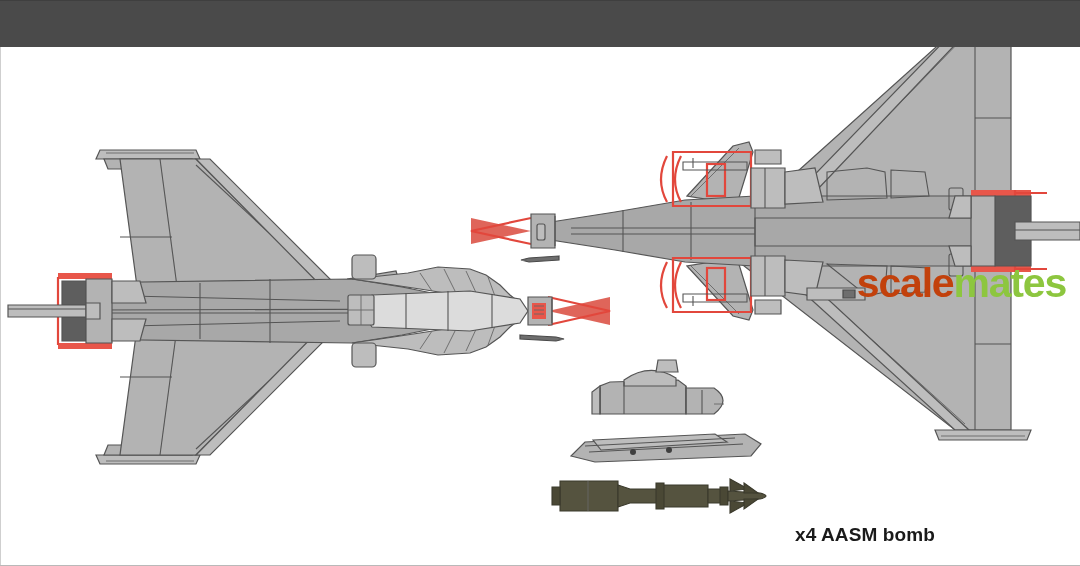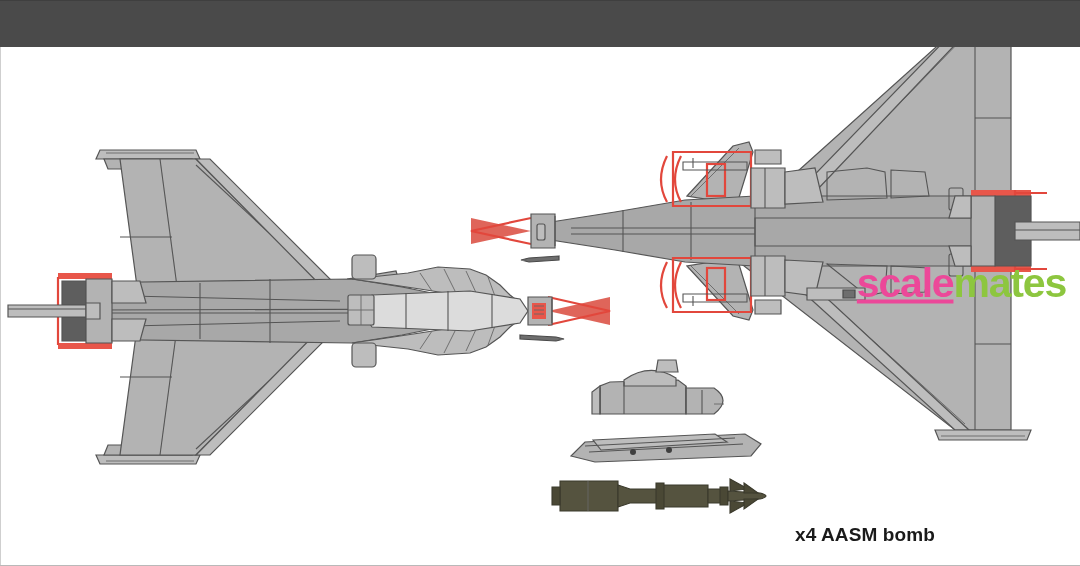--- a/index.html
+++ b/index.html
@@ -33,21 +33,21 @@
     top:50%;
     transform:translateY(-50%);
     font-size:41px;
     font-weight:bold;
     letter-spacing:-1.2px;
     line-height:1;
     white-space:nowrap;
     z-index:41;
     user-select:none;
   }
-  #watermark .wm-a{color:#ec4899;text-decoration:underline;}
+  #watermark .wm-a{color:#c2410c;}
   #watermark .wm-b{color:#8dc63f;text-align:right;}
 
   
   #canvas{
     position:absolute;
     left:0; top:47px;
     width:1080px;
     height:519px;
     background:#ffffff;
     border-bottom:1px solid #b9b9b9;

